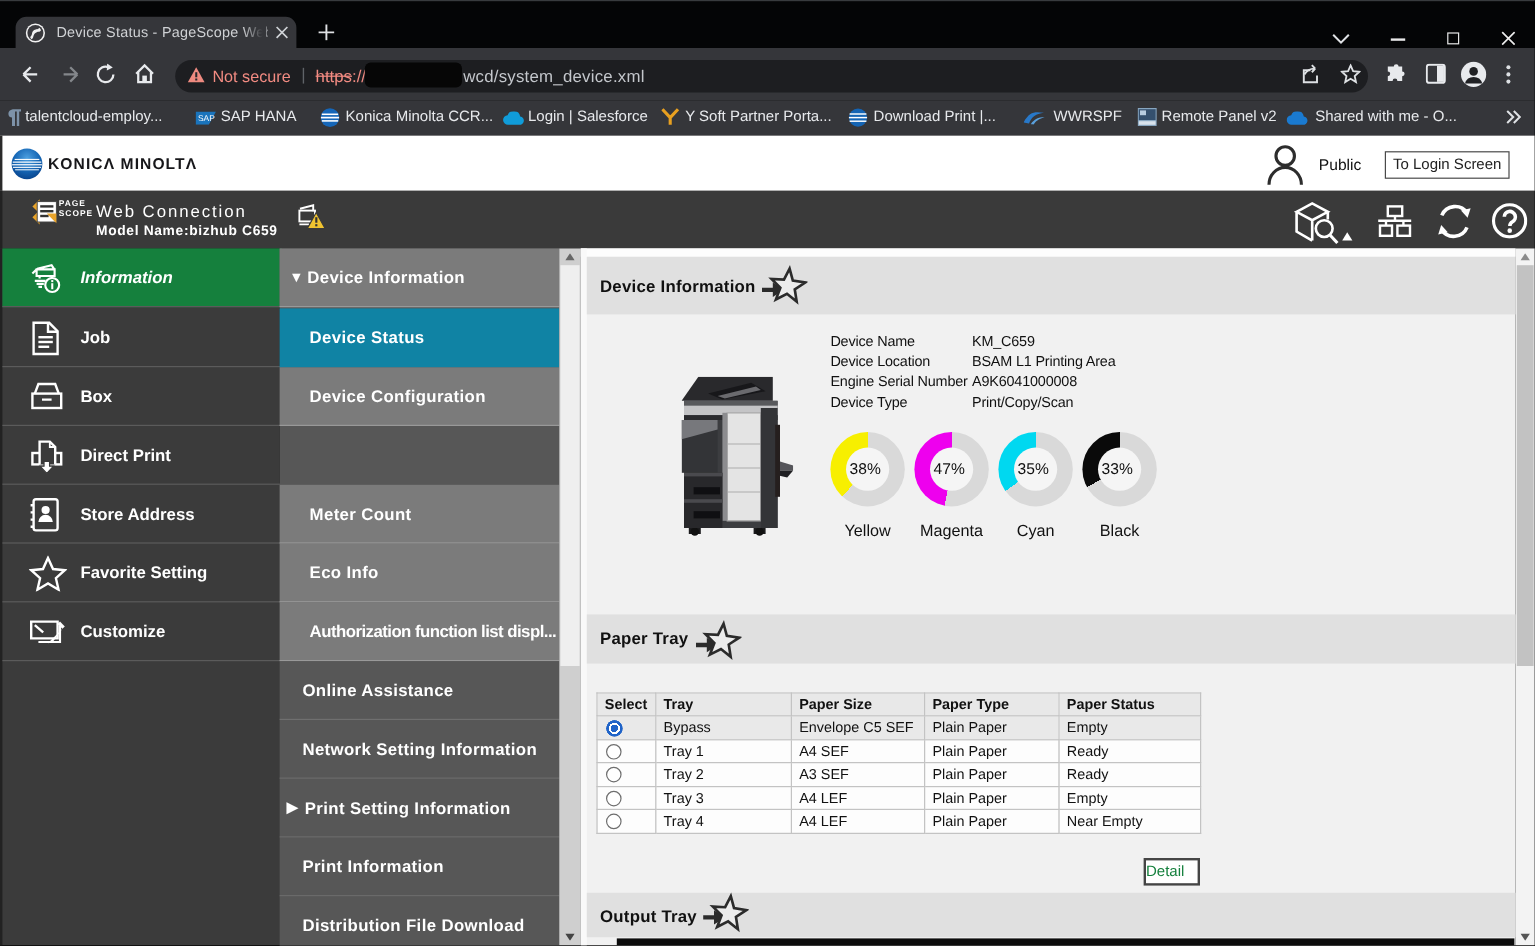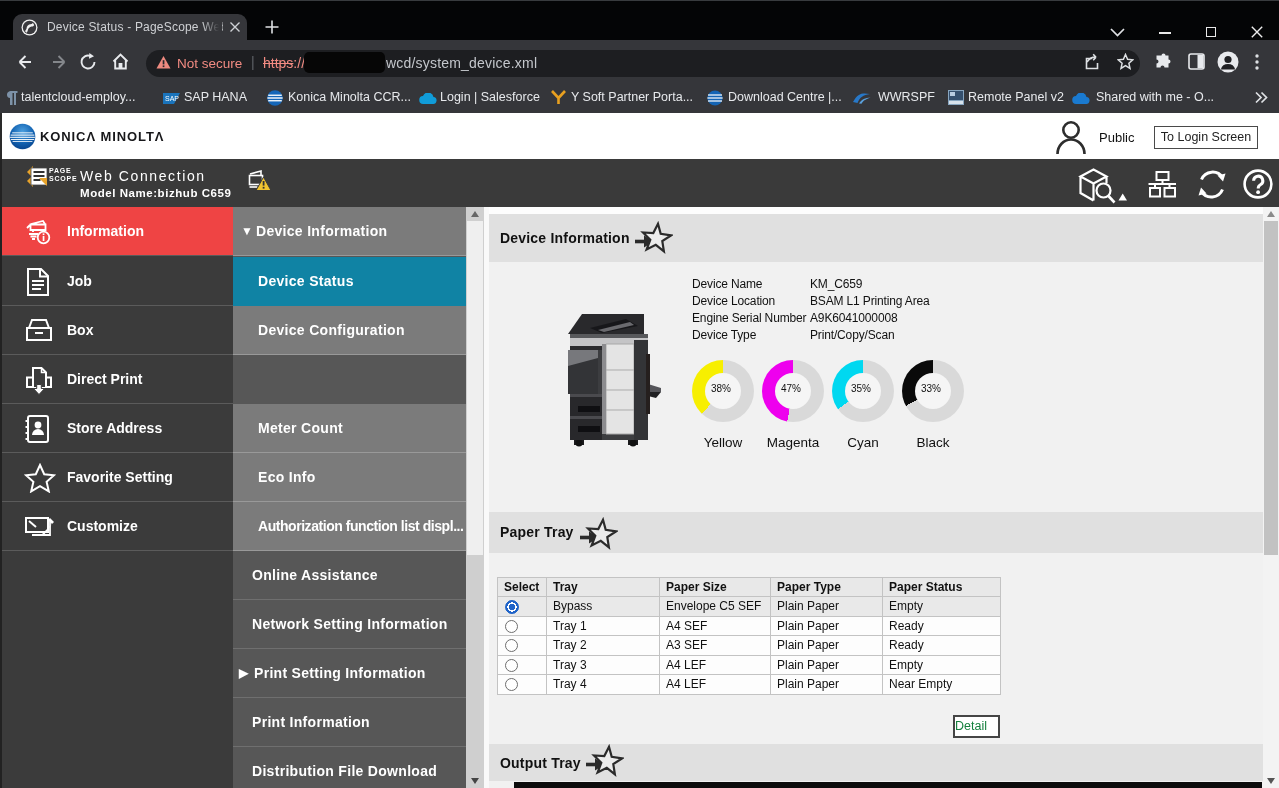--- a/index.html
+++ b/index.html
@@ -34,21 +34,21 @@
   #pgsc { left:49px; top:167px; color:#fff; font-size:7px; font-weight:700; letter-spacing:0.8px; line-height:8px; }
   #wctitle { left:80px; top:168px; font-size:14px; color:#fff; letter-spacing:1.6px; }
   #wcmodel { left:80px; top:187px; font-size:11.5px; font-weight:700; color:#fff; letter-spacing:0.55px; }
   #lowpaper { left:277px; top:177px; font-size:12px; font-weight:700; color:#fff; letter-spacing:0.3px;margin-top:32px; }
 
   
   #col1 { left:0; top:207px; width:233px; height:581px; background:#3b3b3b; border-left:2px solid #222; }
   .m1 { position:absolute; left:0; width:233px; height:49px; border-bottom:1px solid #5b5b5b; color:#fff; font-size:14px; font-weight:700; }
   .m1 span { position:absolute; left:65px; top:16px; }
   .m1 svg { position:absolute; left:22px; top:10px; }
-  .m1sel { background:#ef4444; }
+  .m1sel { background:#15803d;font-style:italic; }
 
   #col2 { left:233px; top:207px; width:233px; height:581px; background:#575757; }
   .m2 { position:absolute; left:0; width:233px; height:49px; color:#fff; font-size:14px; font-weight:700; white-space:nowrap; overflow:hidden; letter-spacing:0.3px; }
   .m2light { background:#7b7b7b; border-bottom:1px solid #999; }
   .m2dark { background:#575757; border-bottom:1px solid #6f6f6f; }
   .m2sel { background:#1083a4; }
   .m2 span { position:absolute; top:16px; }
   .tri { font-size:12px; top:17px !important; }
 
   
@@ -68,21 +68,21 @@
   #tray th { font-weight:700; background:#e8e8e8; height:19px; }
   #tray td { background:#fdfdfd; }
   #tray tr.sel td { background:#e9e9e9; }
   .radio { display:inline-block; width:13px; height:13px; border-radius:50%; border:1px solid #6e6e6e; background:#fff; vertical-align:middle; margin-left:1px; }
   .radio.on { width:14px; height:14px; border:none; background:radial-gradient(circle at 50% 50%, #1f63c8 0 3.1px, #fff 3.1px 4.6px, #1f63c8 4.6px 7px, rgba(0,0,0,0) 7px); }
 
   #detailbtn { position:absolute; left:469px; top:508px; width:47px; height:23px; background:#fff; border:2px solid #454545; font-size:12.5px; color:#15803d; text-align:left; line-height:19px; }
 
   .donut { position:absolute; width:62px; height:62px; border-radius:50%; }
   .donut .hole { position:absolute; left:13px; top:13px; width:36px; height:36px; border-radius:50%; background:#f5f5f5; }
-  .donut .pct { position:absolute; left:0; top:23px; width:42px; text-align:center; font-size:10px; color:#111;padding-left:16px; }
+  .donut .pct { position:absolute; left:0; top:23px; width:42px; text-align:center; font-size:13px; color:#111;padding-left:16px; }
   .dlabel { position:absolute; top:228px; width:70px; text-align:center; font-size:13.5px; color:#111; }
   #blackstrip { position:absolute; left:30px; top:575px; width:748px; height:6px; background:#0c0c0c; }
 </style>
 </head>
 <body>
 
 <div class="abs" id="titlebar"></div>
 <div class="abs" id="tab"></div>
 <svg class="abs" style="left:21px;top:19px" width="17" height="17" viewBox="0 0 17 17">
   <circle cx="8.5" cy="8.5" r="8" fill="#f2f2f2"></circle>
@@ -197,21 +197,21 @@
     </svg>
   <div class="bk" style="left:571px">Y Soft Partner Porta...</div>
   <svg class="bki" style="left:707px" width="16" height="16" viewBox="0 0 16 16">
       <circle cx="8" cy="8" r="7.6" fill="#1464b4"></circle>
       <g fill="#fff">
         <rect x="1" y="4.4" width="14" height="1.2"></rect>
         <rect x="0.4" y="7.4" width="15.2" height="1.2"></rect>
         <rect x="1" y="10.4" width="14" height="1.2"></rect>
       </g>
     </svg>
-  <div class="bk" style="left:728px">Download Centre |...</div>
+  <div class="bk" style="left:728px">Download Print |...</div>
   <svg class="bki" style="left:853px;top:93px" width="18" height="11" viewBox="0 0 18 11">
       <path d="M0 9 C5 0 9 0 17 1 C10 2 7 4 4.5 10 Z" fill="#2878c8"></path>
       <path d="M6 10.5 C9 6 12 5 17.5 4.5 C12 6.5 10 8 8.5 10.8 Z" fill="#5aa0dc"></path>
     </svg>
   <div class="bk" style="left:878px">WWRSPF</div>
   <svg class="bki" style="left:948px" width="16" height="15" viewBox="0 0 16 15">
       <rect width="16" height="15" fill="#88a6c0"></rect>
       <rect x="1" y="1" width="14" height="9" fill="#35506e"></rect>
       <rect x="2" y="2" width="5" height="4" fill="#b8cce0"></rect>
       <rect x="1" y="11" width="14" height="3" fill="#d8e2ec"></rect>

